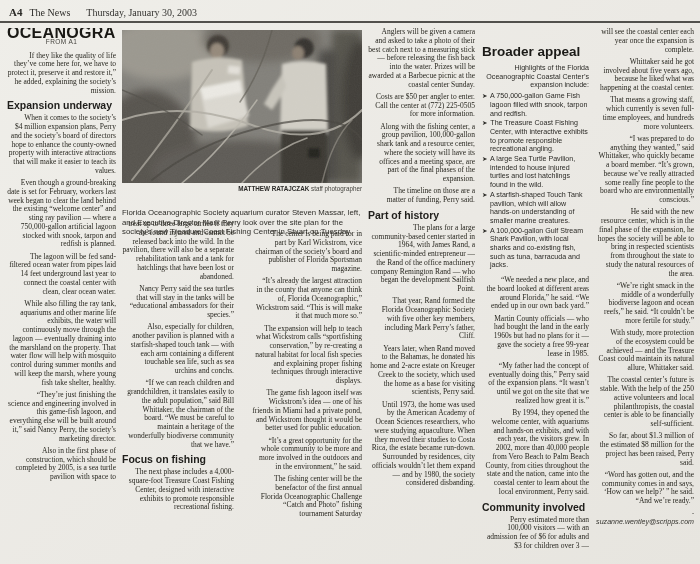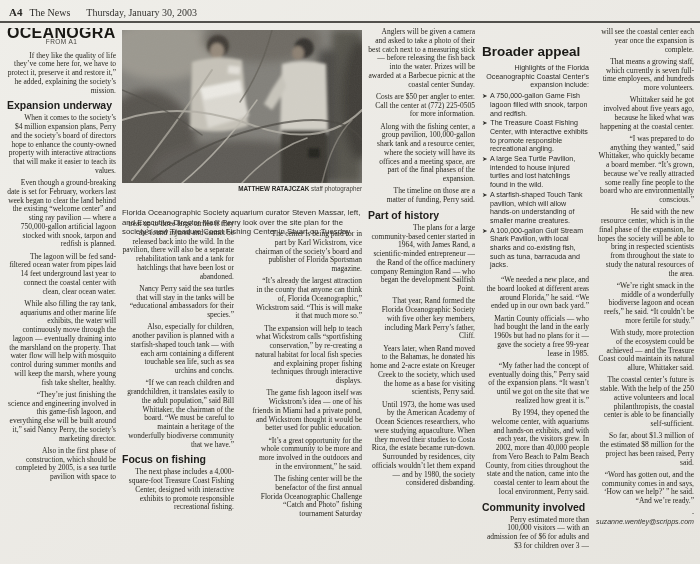--- a/index.html
+++ b/index.html
@@ -181,22 +181,22 @@
     <p>“We needed a new place, and the board looked at different areas around Florida,” he said. “We ended up in our own back yard.”</p>
     <p>Martin County officials — who had bought the land in the early 1960s but had no plans for it — gave the society a free 99-year lease in 1985.</p>
     <p>“My father had the concept of eventually doing this,” Perry said of the expansion plans. “It wasn’t until we got on the site that we realized how great it is.”</p>
     <p>By 1994, they opened the welcome center, with aquariums and hands-on exhibits, and with each year, the visitors grew. In 2002, more than 40,000 people from Vero Beach to Palm Beach County, from cities throughout the state and the nation, came into the coastal center to learn about the local environment, Perry said.</p>
     <div class="subhead">Community involved</div>
     <p>Perry estimated more than 100,000 visitors — with an admission fee of $6 for adults and $3 for children over 3 —</p>
   </div>
 
   <div class="col" id="col6">
     <p class="cont">will see the coastal center each year once the expansion is complete.</p>
+    <p>Whittaker said he got involved about five years ago, because he liked what was happening at the coastal center.</p>
     <p>That means a growing staff, which currently is seven full-time employees, and hundreds more volunteers.</p>
-    <p>Whittaker said he got involved about five years ago, because he liked what was happening at the coastal center.</p>
     <p>“I was prepared to do anything they wanted,” said Whittaker, who quickly became a board member. “It’s grown, because we’ve really attracted some really fine people to the board who are environmentally conscious.”</p>
     <p>He said with the new resource center, which is in the final phase of the expansion, he hopes the society will be able to bring in respected scientists from throughout the state to study the natural resources of the area.</p>
     <p>“We’re right smack in the middle of a wonderfully biodiverse lagoon and ocean reefs,” he said. “It couldn’t be more fertile for study.”</p>
     <p>With study, more protection of the ecosystem could be achieved — and the Treasure Coast could maintain its natural allure, Whittaker said.</p>
     <p>The coastal center’s future is stable. With the help of the 250 active volunteers and local philanthropists, the coastal center is able to be financially self-sufficient.</p>
     <p>So far, about $1.3 million of the estimated $8 million for the project has been raised, Perry said.</p>
     <p>“Word has gotten out, and the community comes in and says, ‘How can we help?’ ” he said. “And we’re ready.”</p>
     <div class="sig">- suzanne.wentley@scripps.com</div>
   </div>
 

